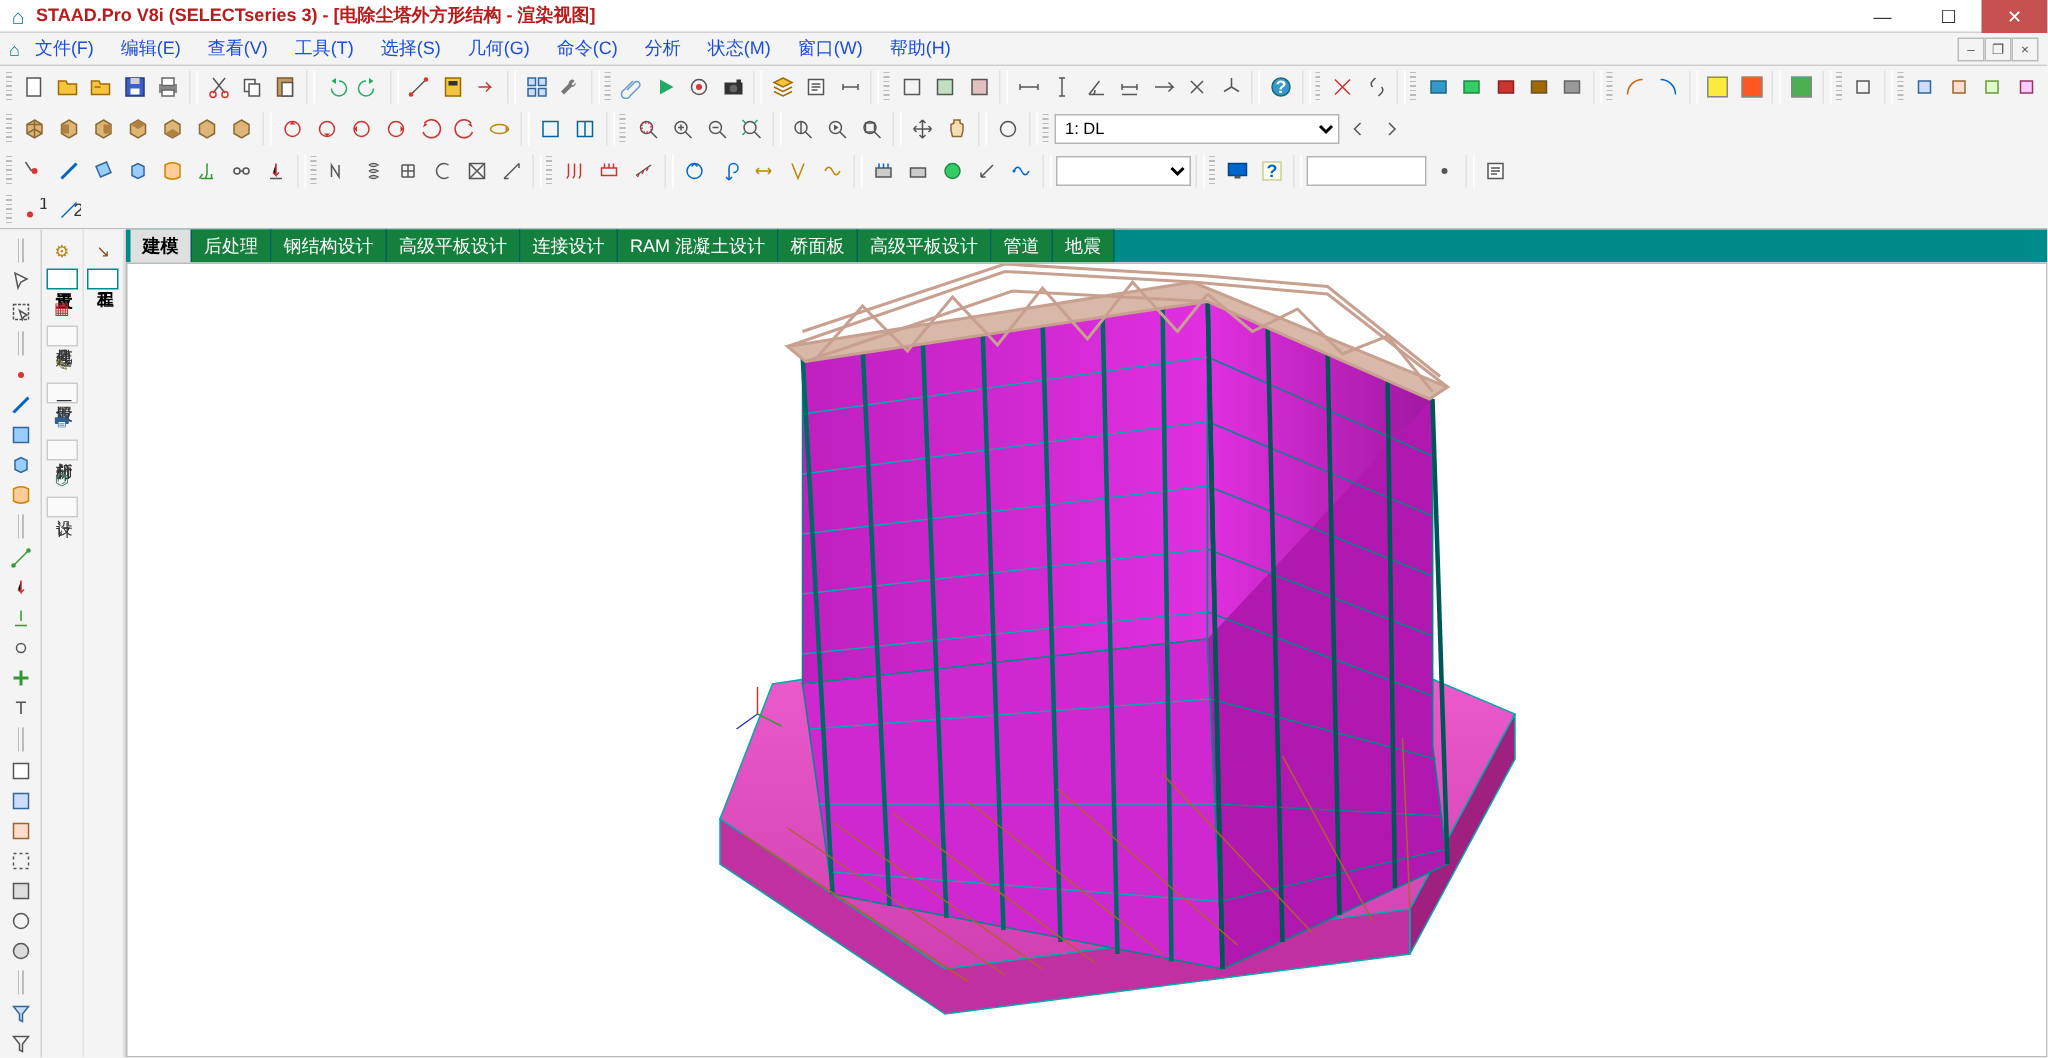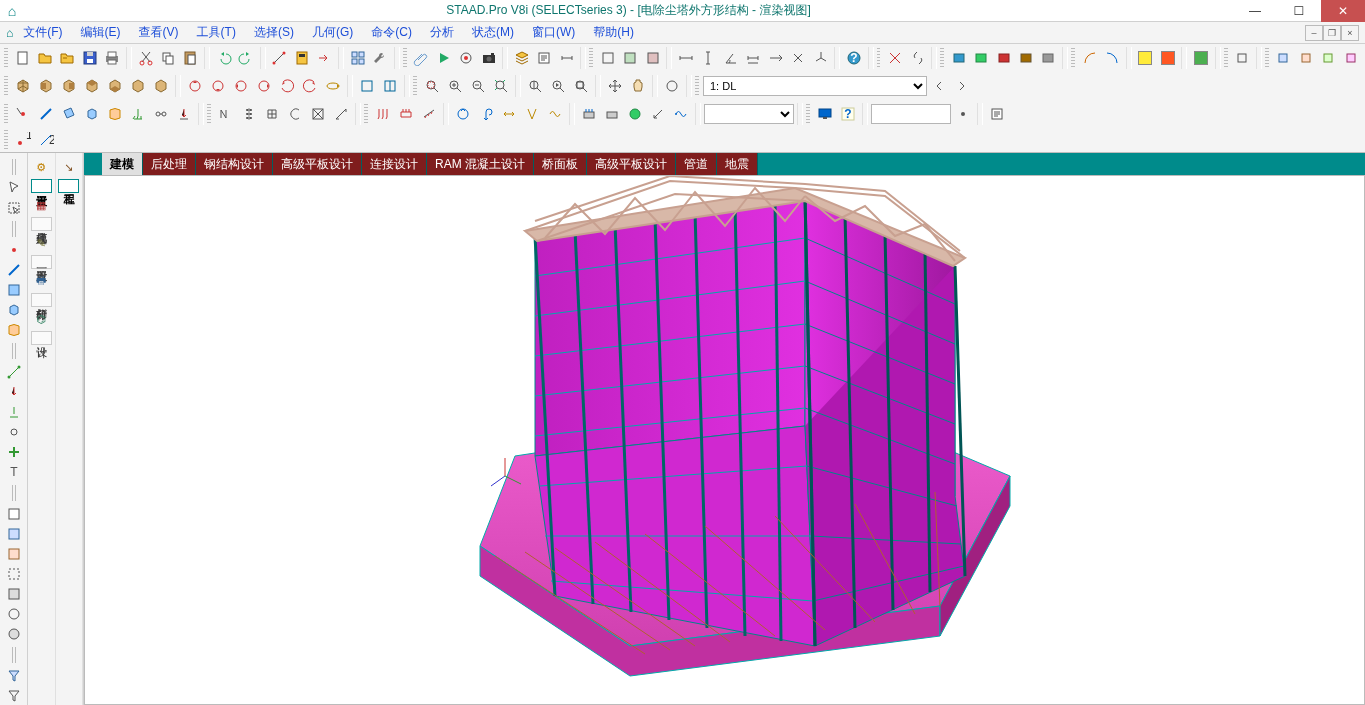--- a/index.html
+++ b/index.html
@@ -1,48 +1,48 @@
 <!DOCTYPE html>
 <html><head>
 <meta charset="utf-8">
 <style>
 * { margin:0; padding:0; box-sizing:border-box; font-family:"Microsoft YaHei","SimSun",Arial,sans-serif; font-size:12px; }
 body { background:#f0f0f0; width:1365px; height:705px; overflow:hidden; display:flex; flex-direction:column; }
 .titlebar { height:22px; background:#fff; display:flex; align-items:center; border-bottom:1px solid #d0d0d0; }
 .titlebar .icon { width:16px; height:16px; margin:0 4px; display:flex; align-items:center; justify-content:center; font-size:14px; color:#008080; }
-.titlebar .title { flex:1; text-align:center; color:#0f766e; }
+.titlebar .title { flex:1; text-align:left; color:#b91c1c;font-weight:bold; }
 .win-btns { display:flex; }
 .win-btn { width:44px; height:22px; display:flex; align-items:center; justify-content:center; color:#333; }
 .win-btn.close { background:#c75050; color:#fff; }
 .menubar { height:22px; background:#f4f4f4; border-bottom:1px solid #d0d0d0; display:flex; align-items:center; padding:0 6px; gap:2px; }
 .menu-item { padding:2px 8px; color:#1d4ed8; cursor:default; }
 .mdi-btns { margin-left:auto; display:flex; gap:0; }
 .mdi-btn { width:18px; height:16px; border:1px solid #bbb; background:#f4f4f4; display:flex; align-items:center; justify-content:center; font-size:9px; color:#555; }
 .toolbar-area { background:#f4f4f4; border-bottom:1px solid #bdbdbd; }
 .tb-row { display:flex; align-items:center; height:28px; padding:1px 4px; gap:1px; }
 .tb-sep { width:6px; height:22px; border-left:1px solid #e0e0e0; border-right:1px solid #fff; margin:0 2px; }
 .tb-grip { width:4px; height:20px; background:repeating-linear-gradient(to bottom,#bbb 0 1px,transparent 1px 3px); margin-right:3px; }
 .tb-btn { width:22px; height:22px; display:flex; align-items:center; justify-content:center; border:1px solid transparent; }
 .tb-btn svg { width:16px; height:16px; }
 .tb-combo { height:20px; border:1px solid #b5b5b5; background:#fff; font-size:11px; padding:0 2px; }
-.tb-combo.wide { width:224px; }
+.tb-combo.wide { width:190px; }
 .tb-combo.med { width:90px; }
 .tb-input { height:20px; width:80px; border:1px solid #b5b5b5; background:#fff; }
 .tb-color { width:14px; height:14px; border:1px solid #888; }
 .workspace { flex:1; display:flex; background:#f4f4f4; min-height:0; }
 .left-toolbar { width:28px; background:#f4f4f4; border-right:1px solid #d0d0d0; display:flex; flex-direction:column; align-items:center; padding-top:4px; gap:2px; }
 .vert-row { width:4px; height:20px; background:repeating-linear-gradient(to right,#bbb 0 1px,transparent 1px 3px); margin:2px 0; }
 .side-panels { width:56px; display:flex; background:#f4f4f4; border-right:1px solid #d0d0d0; }
 .side-col { width:28px; border-right:1px solid #e0e0e0; display:flex; flex-direction:column; align-items:center; padding-top:6px; gap:4px; }
 .vtab { writing-mode:vertical-rl; text-orientation:upright; font-size:11px; padding:6px 2px; color:#333; border:1px solid #ccc; background:#fafafa; cursor:default; }
 .vtab.active { background:#fff; border-color:#008b8b; color:#000; font-weight:bold; }
 .vtab-icon { width:16px; height:16px; display:flex; align-items:center; justify-content:center; font-size:11px; }
 .main-area { flex:1; display:flex; flex-direction:column; min-width:0; }
-.mode-tabs { height:22px; background:#008b8b; display:flex; align-items:stretch; padding-left:18px; }
-.mode-tab { padding:0 8px; display:flex; align-items:center; color:#fff; font-size:12px; border-right:1px solid #006060; cursor:default; background:#7f1d1d; }
+.mode-tabs { height:22px; background:#008b8b; display:flex; align-items:stretch; padding-left:3px; }
+.mode-tab { padding:0 8px; display:flex; align-items:center; color:#fff; font-size:12px; border-right:1px solid #006060; cursor:default; background:#15803d; }
 .mode-tab.active { background:#e0e0e0; color:#000; font-weight:bold; }
 .viewport { flex:1; background:#fff; position:relative; overflow:hidden; border:1px solid #bbb; }
 .model-svg { position:absolute; left:0; top:0; }
 </style>
 </head>
 <body>
 
 <div class="titlebar">
   <span class="icon">⌂</span>
   <span class="title">STAAD.Pro V8i (SELECTseries 3) - [电除尘塔外方形结构 - 渲染视图]</span>

